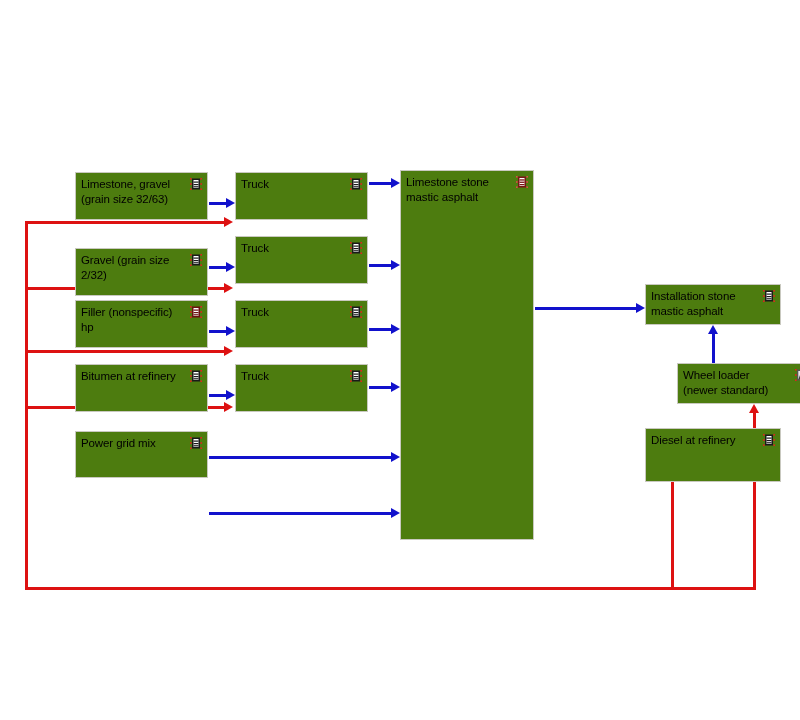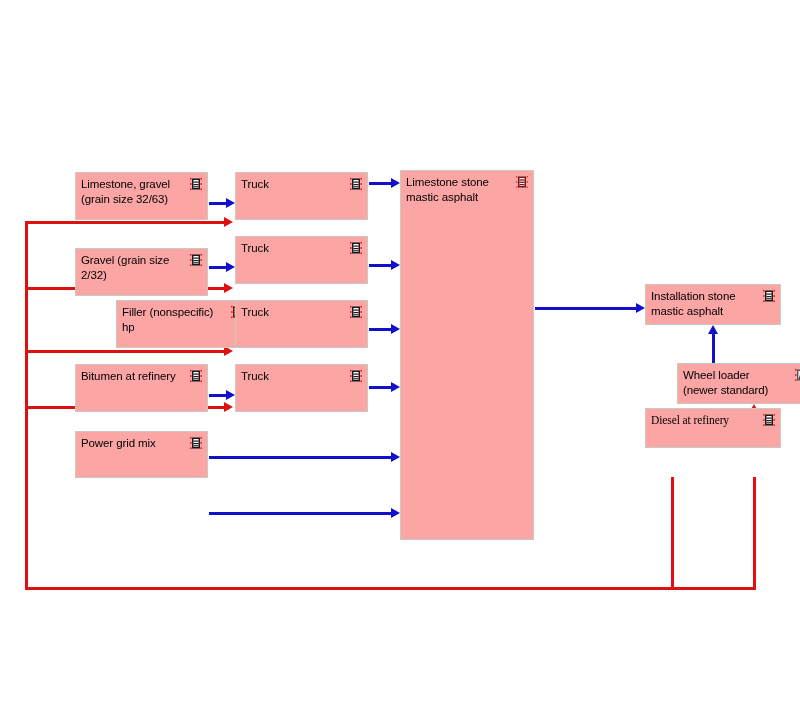--- a/index.html
+++ b/index.html
@@ -16,21 +16,21 @@
   }
   #canvas {
     position: relative;
     width: 800px;
     height: 720px;
     background: #ffffff;
   }
   
   .node {
     position: absolute;
-    background: #fca5a5;
+    background: #4d7c0f;
     border: 1px solid #c9c9c0;
     box-sizing: border-box;
     overflow: hidden;
   }
   .node-label {
     position: absolute;
     left: 5px;
     top: 4px;
     right: 26px;
     font-size: 11.5px;
@@ -208,21 +208,21 @@
       <rect x="4.5" y="9.2" width="5" height="1.2" fill="#1a1a1a"></rect>
       <rect x="1" y="1" width="1.6" height="1.6" fill="#e02020"></rect>
       <rect x="1" y="6.2" width="1.6" height="1.6" fill="#e02020"></rect>
       <rect x="1" y="11.4" width="1.6" height="1.6" fill="#e02020"></rect>
       <rect x="11.4" y="1" width="1.6" height="1.6" fill="#e02020"></rect>
       <rect x="11.4" y="6.2" width="1.6" height="1.6" fill="#e02020"></rect>
       <rect x="11.4" y="11.4" width="1.6" height="1.6" fill="#e02020"></rect>
     </svg>
   </div>
 
-  <div class="node" style="left:75px; top:300px; width:133px; height:48px;margin-left:41px;">
+  <div class="node" style="left:75px; top:300px; width:133px; height:48px;">
     <div class="node-label">Filler (nonspecific) hp</div>
     <svg class="node-icon" viewBox="0 0 14 14">
       <rect x="3" y="1.5" width="8" height="11" fill="#6b1010"></rect>
       <rect x="4.5" y="3" width="5" height="8" fill="#ffffff"></rect>
       <rect x="4.5" y="4.5" width="5" height="1.2" fill="#6b1010"></rect>
       <rect x="4.5" y="7" width="5" height="1.2" fill="#6b1010"></rect>
       <rect x="4.5" y="9.2" width="5" height="1.2" fill="#6b1010"></rect>
       <rect x="1" y="1" width="1.6" height="1.6" fill="#e02020"></rect>
       <rect x="1" y="6.2" width="1.6" height="1.6" fill="#e02020"></rect>
       <rect x="1" y="11.4" width="1.6" height="1.6" fill="#e02020"></rect>
@@ -346,21 +346,21 @@
       <path d="M4.5 11 L6.5 5.5 L8 8 L9.5 4 L9.5 11 Z" fill="#3a3a3a"></path>
       <rect x="1" y="1" width="1.6" height="1.6" fill="#e02020"></rect>
       <rect x="1" y="6.2" width="1.6" height="1.6" fill="#e02020"></rect>
       <rect x="1" y="11.4" width="1.6" height="1.6" fill="#e02020"></rect>
       <rect x="11.4" y="1" width="1.6" height="1.6" fill="#e02020"></rect>
       <rect x="11.4" y="6.2" width="1.6" height="1.6" fill="#e02020"></rect>
       <rect x="11.4" y="11.4" width="1.6" height="1.6" fill="#e02020"></rect>
     </svg>
   </div>
 
-  <div class="node" style="left:645px; top:408px; width:136px; height:40px;font-family:Liberation Serif, serif;">
+  <div class="node" style="left:645px; top:428px; width:136px; height:54px;">
     <div class="node-label">Diesel at refinery</div>
     <svg class="node-icon" viewBox="0 0 14 14">
       <rect x="3" y="1.5" width="8" height="11" fill="#1a1a1a"></rect>
       <rect x="4.5" y="3" width="5" height="8" fill="#ffffff"></rect>
       <rect x="4.5" y="4.5" width="5" height="1.2" fill="#1a1a1a"></rect>
       <rect x="4.5" y="7" width="5" height="1.2" fill="#1a1a1a"></rect>
       <rect x="4.5" y="9.2" width="5" height="1.2" fill="#1a1a1a"></rect>
       <rect x="1" y="1" width="1.6" height="1.6" fill="#e02020"></rect>
       <rect x="1" y="6.2" width="1.6" height="1.6" fill="#e02020"></rect>
       <rect x="1" y="11.4" width="1.6" height="1.6" fill="#e02020"></rect>

